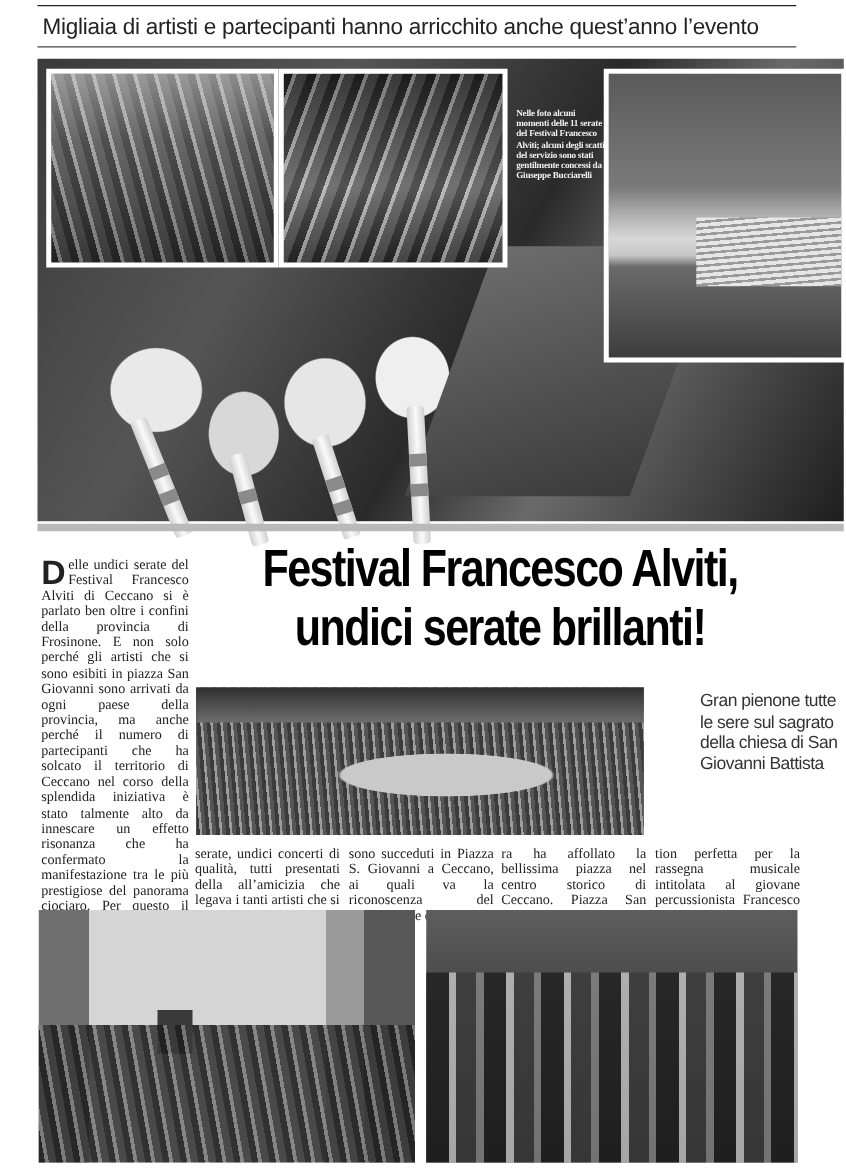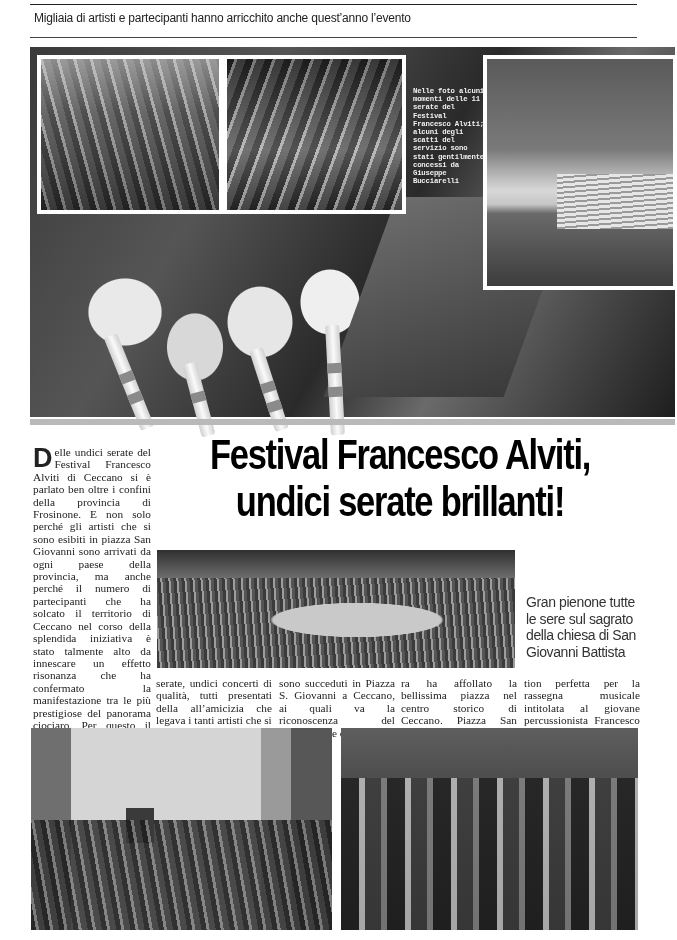--- a/index.html
+++ b/index.html
@@ -1,18 +1,18 @@
 <!DOCTYPE html>
 <html><head>
 <meta charset="utf-8">
 <style>
   html, body { margin:0; padding:0; }
   body { width:677px; height:940px; background:#ffffff; position:relative; overflow:hidden; font-family:"Liberation Serif", serif; color:#111; }
   .topline { position:absolute; left:30px; top:4px; width:607px; height:1px; background:#222; }
-  .kicker { position:absolute; left:34px; top:11px; font-family:"Liberation Sans", sans-serif; font-size:12px; color:#222; letter-spacing:-0.2px; white-space:nowrap; }
+  .kicker { position:absolute; left:34px; top:11px; font-family:"Liberation Sans", sans-serif; font-size:18px; color:#222; letter-spacing:-0.2px; white-space:nowrap; }
   .kicker-rule { position:absolute; left:30px; top:37px; width:607px; height:1px; background:#444; }
 
   .hero { position:absolute; left:30px; top:47px; width:645px; height:370px;
     background:
       radial-gradient(ellipse 60px 55px at 95px 265px, #e9e9e9 60%, transparent 62%),
       radial-gradient(ellipse 50px 60px at 165px 300px, #d8d8d8 55%, transparent 57%),
       radial-gradient(ellipse 55px 60px at 230px 275px, #e6e6e6 58%, transparent 60%),
       radial-gradient(ellipse 50px 55px at 300px 255px, #efefef 58%, transparent 60%),
       linear-gradient(120deg, #3a3a3a 0%, #555 30%, #2a2a2a 55%, #6a6a6a 70%, #1e1e1e 100%);
   }
@@ -26,37 +26,37 @@
      #555; }
   .ph1::after { content:""; position:absolute; inset:0; background:linear-gradient(180deg,rgba(220,220,220,.55) 0%,rgba(220,220,220,.2) 35%,rgba(0,0,0,.25) 100%); }
   .ph2 { left:223px; top:55px; width:183px; height:159px; background:
      repeating-linear-gradient(110deg,#2a2a2a 0 7px,#b5b5b5 7px 10px,#555 10px 18px),
      #555; }
   .ph2::after { content:""; position:absolute; inset:0; background:linear-gradient(180deg,rgba(0,0,0,.35) 0%,rgba(200,200,200,.25) 60%,rgba(0,0,0,.2) 100%); }
   .ph3 { left:483px; top:55px; width:194px; height:235px; background:
      linear-gradient(180deg,#5a5a5a 0%,#7a7a7a 40%,#b0b0b0 50%,#d8d8d8 58%,#c6c6c6 64%,#6a6a6a 68%,#3d3d3d 100%); }
   .ph3 .bars { position:absolute; left:70px; right:0; top:115px; height:55px; background:repeating-linear-gradient(175deg,#e6e6e6 0 3px,#9a9a9a 3px 5px); }
 
-  .photo-caption { position:absolute; left:413px; top:87px; width:74px; font-family:Liberation Mono, monospace; font-weight:bold; font-size:7.3px; line-height:8.2px; color:#f0f0f0; letter-spacing:-0.2px; }
+  .photo-caption { position:absolute; left:413px; top:87px; width:74px; font-family:Liberation Serif, serif; font-weight:bold; font-size:7.3px; line-height:8.2px; color:#f0f0f0; letter-spacing:-0.2px; }
 
   .divider-bar { position:absolute; left:30px; top:419px; width:645px; height:6px; background:#b9b9b9; }
 
   .headline { position:absolute; left:150px; top:431px; width:500px; text-align:center; font-family:"Liberation Sans", sans-serif; font-weight:bold; font-size:42px; line-height:47px; letter-spacing:-1.5px; transform:scaleX(0.82); transform-origin:center top; color:#000; }
 
   .col { position:absolute; font-size:11.3px; line-height:12.4px; text-align:justify; color:#222; hyphens:manual; }
   .col1 { left:33px; top:446px; width:118px; }
   .dropcap { float:left; font-family:"Liberation Sans", sans-serif; font-weight:bold; font-size:27px; line-height:22px; margin:1px 2px 0 0; }
 
   .crowd { position:absolute; left:157px; top:550px; width:358px; height:118px; background:
      radial-gradient(ellipse 140px 28px at 200px 70px,#c9c9c9 60%,transparent 62%),
      repeating-linear-gradient(85deg,#3b3b3b 0 3px,#9d9d9d 3px 5px,#555 5px 8px),
      #6a6a6a; }
   .crowd::before { content:""; position:absolute; left:0; right:0; top:0; height:28px; background:linear-gradient(180deg,#2f2f2f,#6d6d6d); }
 
-  .pullquote { position:absolute; left:526px; top:552px; width:118px; font-family:"Liberation Sans", sans-serif; font-size:14px; line-height:16.5px; color:#333; letter-spacing:-0.4px;margin-top:42px; }
+  .pullquote { position:absolute; left:560px; top:552px; width:118px; font-family:"Liberation Sans", sans-serif; font-size:14px; line-height:16.5px; color:#333; letter-spacing:-0.4px; }
 
   .col2 { left:156px; top:677px; width:116px; }
   .col3 { left:279px; top:677px; width:116px; }
   .col4 { left:401px; top:677px; width:116px; }
   .col5 { left:524px; top:677px; width:116px; }
 
   .bot1 { position:absolute; left:31px; top:728px; width:301px; height:202px; background:
      linear-gradient(90deg,#6f6f6f 0 40px,#d5d5d5 40px 230px,#9a9a9a 230px 260px,#575757 260px 300px); }
   .bot1::after { content:""; position:absolute; left:0; right:0; bottom:0; height:110px; background:
      repeating-linear-gradient(80deg,#1f1f1f 0 5px,#7d7d7d 5px 8px,#3a3a3a 8px 14px); opacity:.9; }

